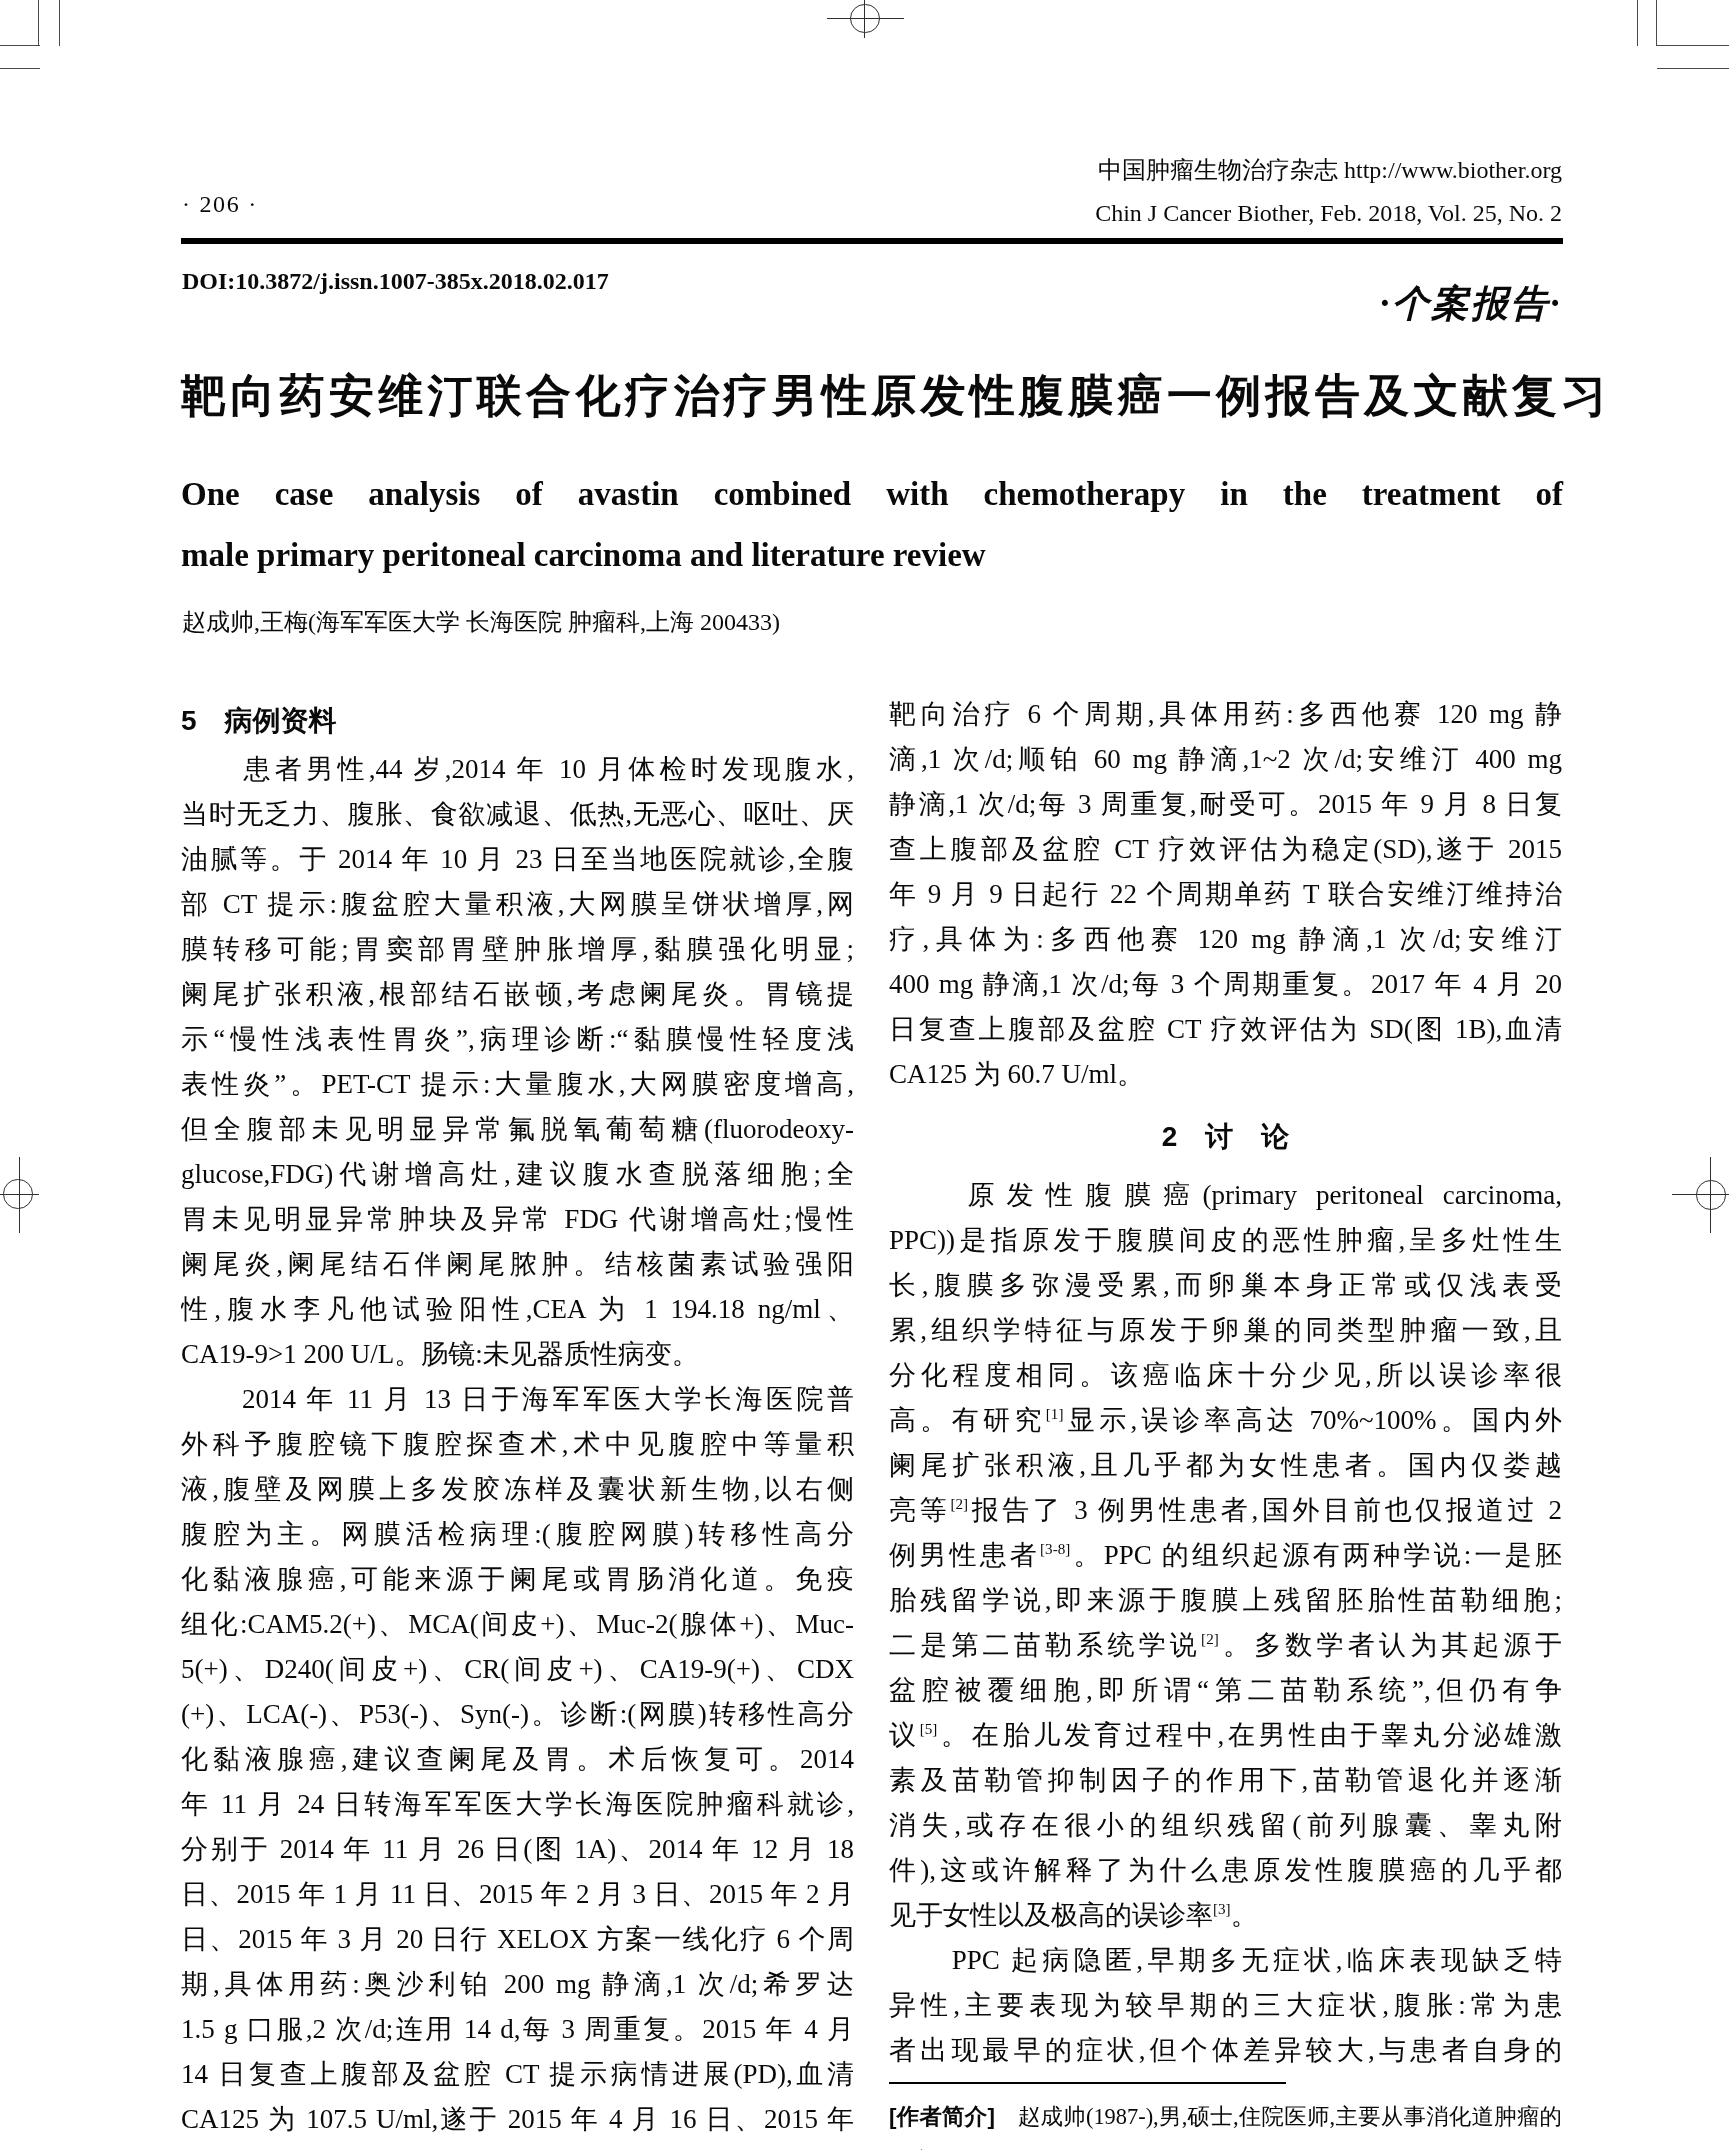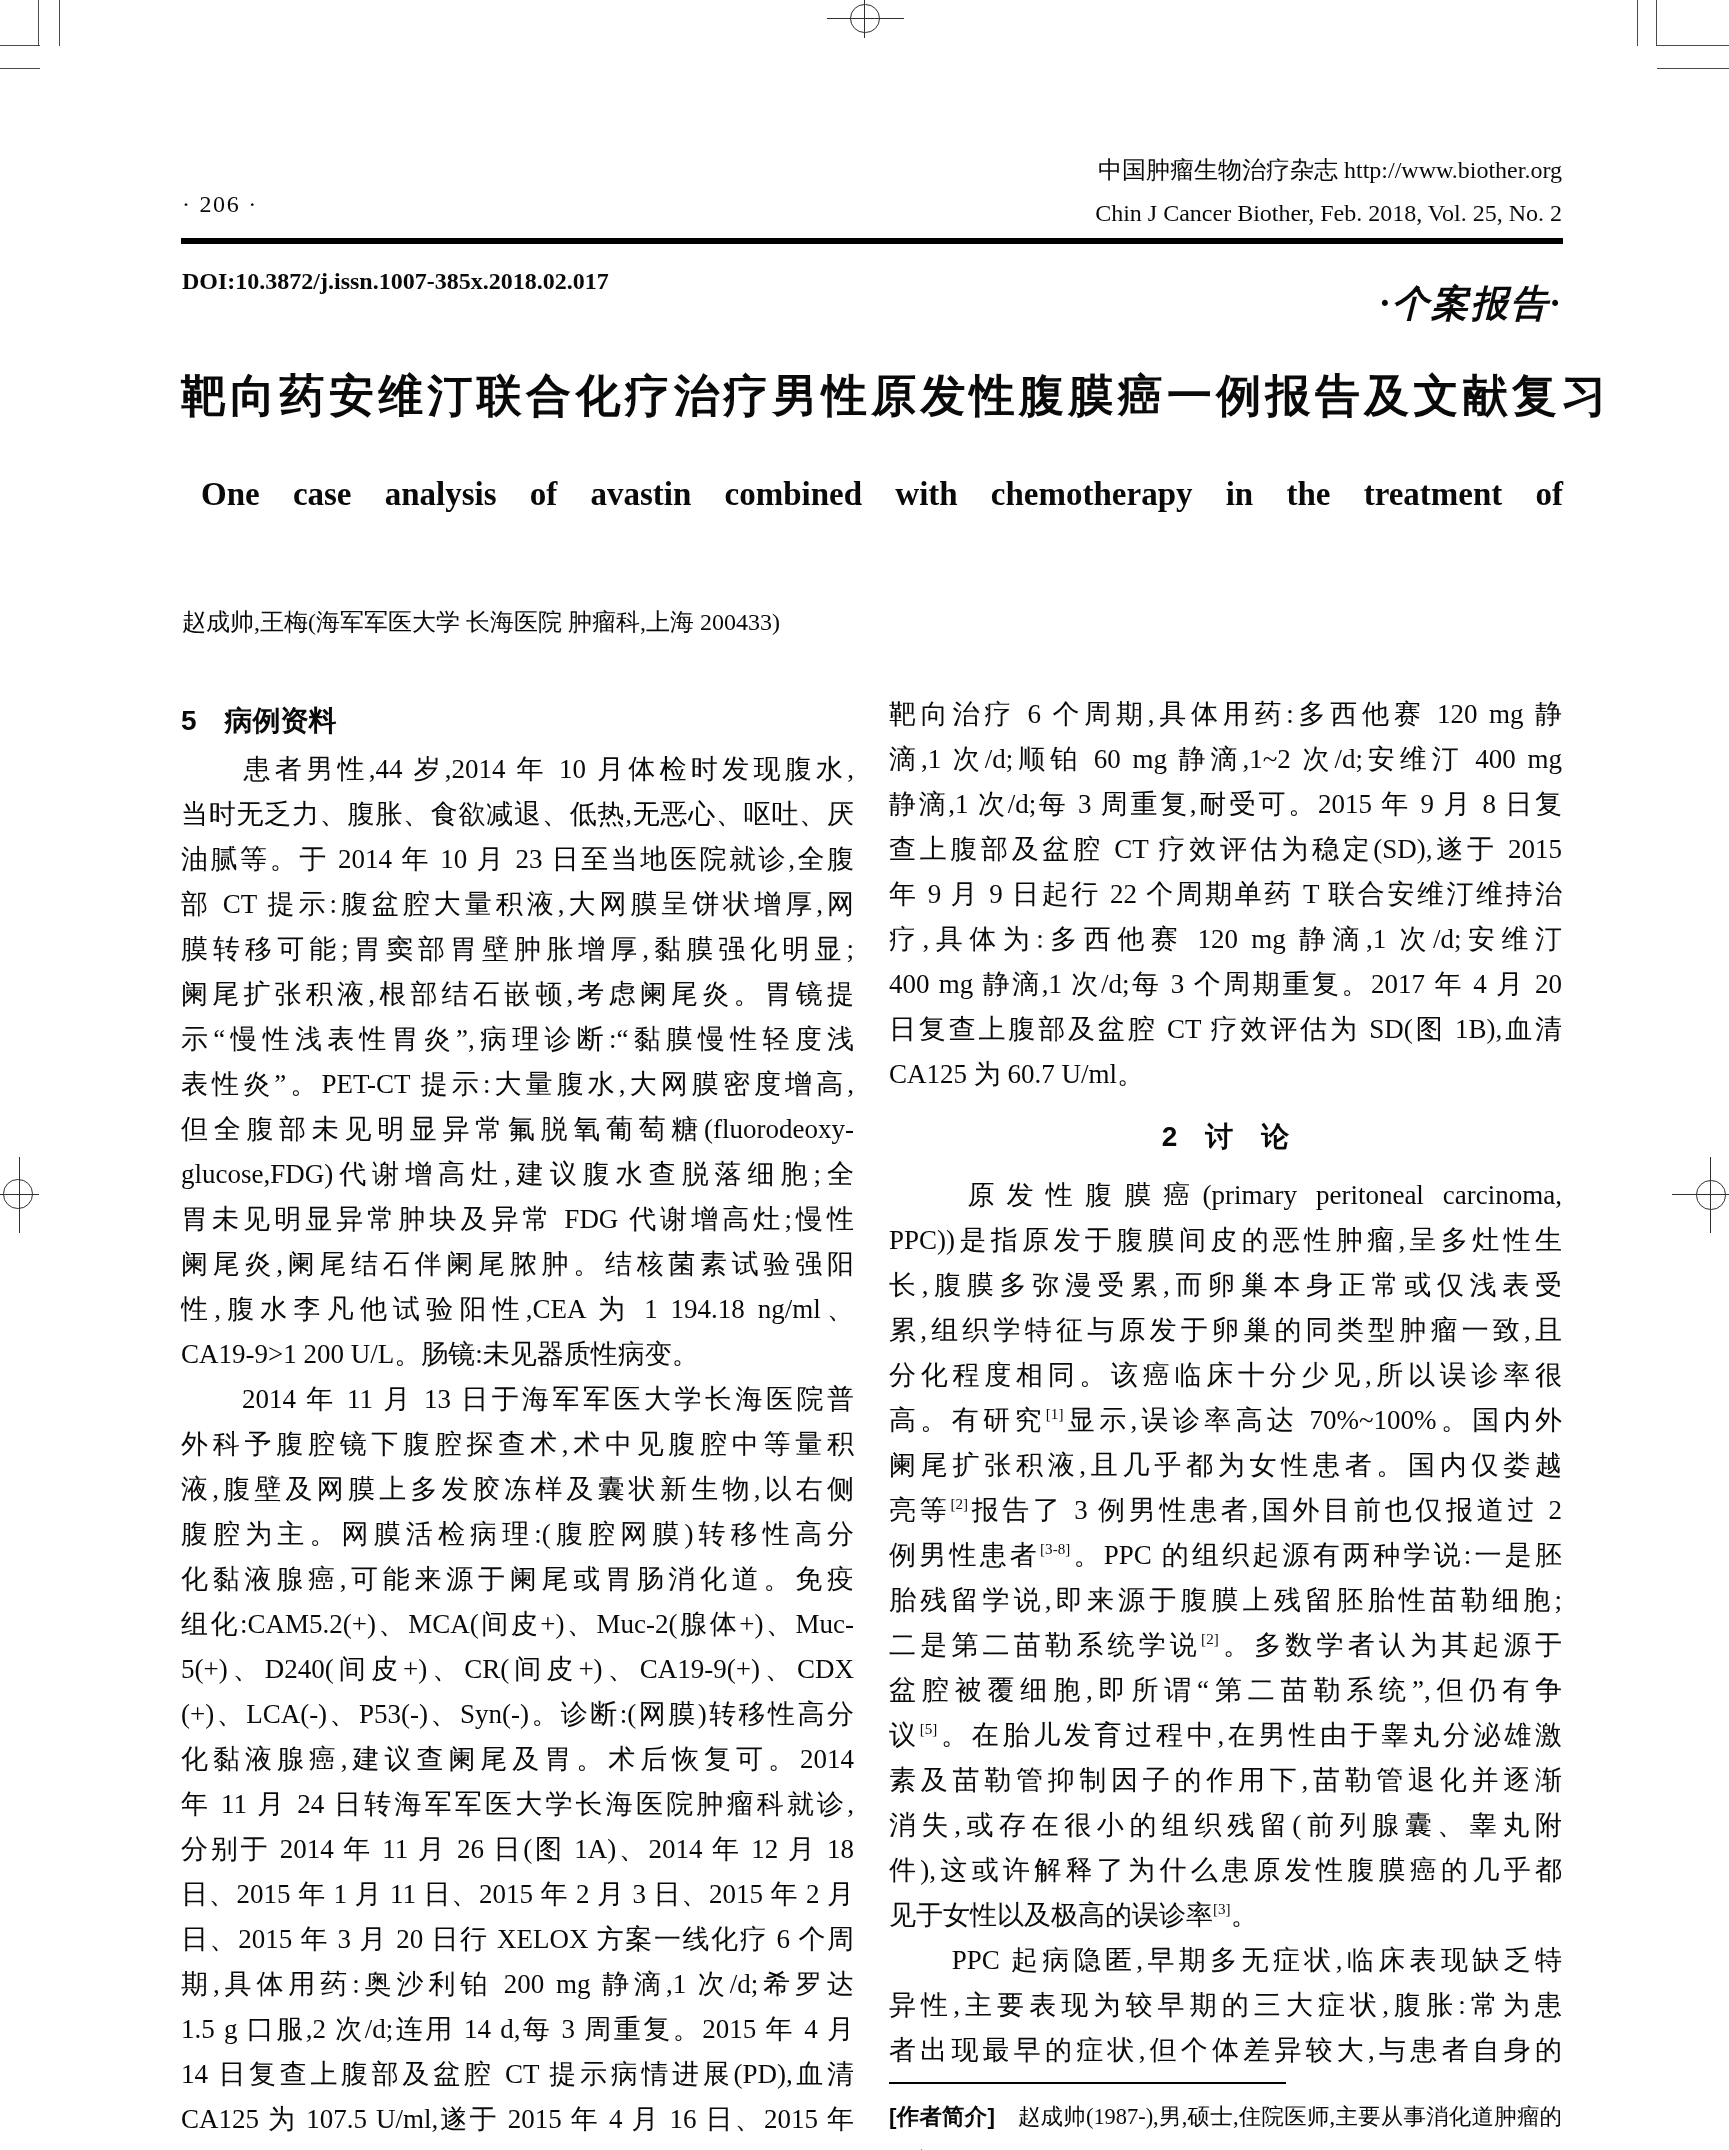--- a/index.html
+++ b/index.html
@@ -23,21 +23,21 @@
   .hrule{position:absolute;left:181px;top:238px;width:1382px;height:6px;background:#000;}
   .doi{position:absolute;left:182px;top:268px;font-size:24px;font-weight:700;}
   .arttype{position:absolute;right:168px;top:279px;font-size:37px;font-weight:700;font-style:italic;
            font-family:"Liberation Serif","DejaVu Serif",serif;letter-spacing:2.6px;}
   
   .title-cn{position:absolute;left:181px;top:366px;width:1382px;text-align:center;
             font-family:"Liberation Sans","DejaVu Sans",sans-serif;font-weight:700;
             font-size:45px;letter-spacing:4.3px;white-space:nowrap;}
   .title-en{position:absolute;left:181px;top:464px;width:1382px;
             font-size:33px;font-weight:700;line-height:61px;}
-  .title-en .tl1{text-align:justify;text-align-last:justify;margin-left:20px;}
+  .title-en .tl1{text-align:justify;text-align-last:justify;}
   .title-en .tl2{text-align:left;}
   .authors{position:absolute;left:182px;top:606px;font-size:24px;}
   
   .col{position:absolute;width:673px;}
   #col-left{left:181px;top:697px;}
   #col-right{left:889px;top:692px;}
   .h2{font-family:"Liberation Sans","DejaVu Sans",sans-serif;font-weight:700;
       font-size:28px;line-height:47px;height:47px;}
   #col-left .h2{margin-bottom:3.4px;}
   .h2-disc{margin:20px 0 16px 0;height:40px;line-height:40px;text-align:center;}
@@ -90,20 +90,21 @@
   <div class="pagenum">· 206 ·</div>
   <div class="journal-cn">中国肿瘤生物治疗杂志  http://www.biother.org</div>
   <div class="journal-en">Chin J Cancer Biother, Feb. 2018, Vol. 25, No. 2</div>
   <div class="hrule"></div>
   <div class="doi">DOI:10.3872/j.issn.1007-385x.2018.02.017</div>
   <div class="arttype">·个案报告·</div>
 
   <div class="title-cn">靶向药安维汀联合化疗治疗男性原发性腹膜癌一例报告及文献复习</div>
   <div class="title-en">
     <div class="tl1">One case analysis of avastin combined with chemotherapy in the treatment of</div>
+    <div class="tl2">male primary peritoneal carcinoma and literature review</div>
   </div>
   <div class="authors">赵成帅,王梅(海军军医大学 长海医院 肿瘤科,上海 200433)</div>
 
   <div class="col" id="col-left">
     <div class="h2">5　病例资料</div>
     <div>
         <div class="line">　　患者男性,44 岁,2014 年 10 月体检时发现腹水,</div>
         <div class="line">当时无乏力、腹胀、食欲减退、低热,无恶心、呕吐、厌</div>
         <div class="line">油腻等。于 2014 年 10 月 23 日至当地医院就诊,全腹</div>
         <div class="line">部 CT 提示:腹盆腔大量积液,大网膜呈饼状增厚,网</div>

